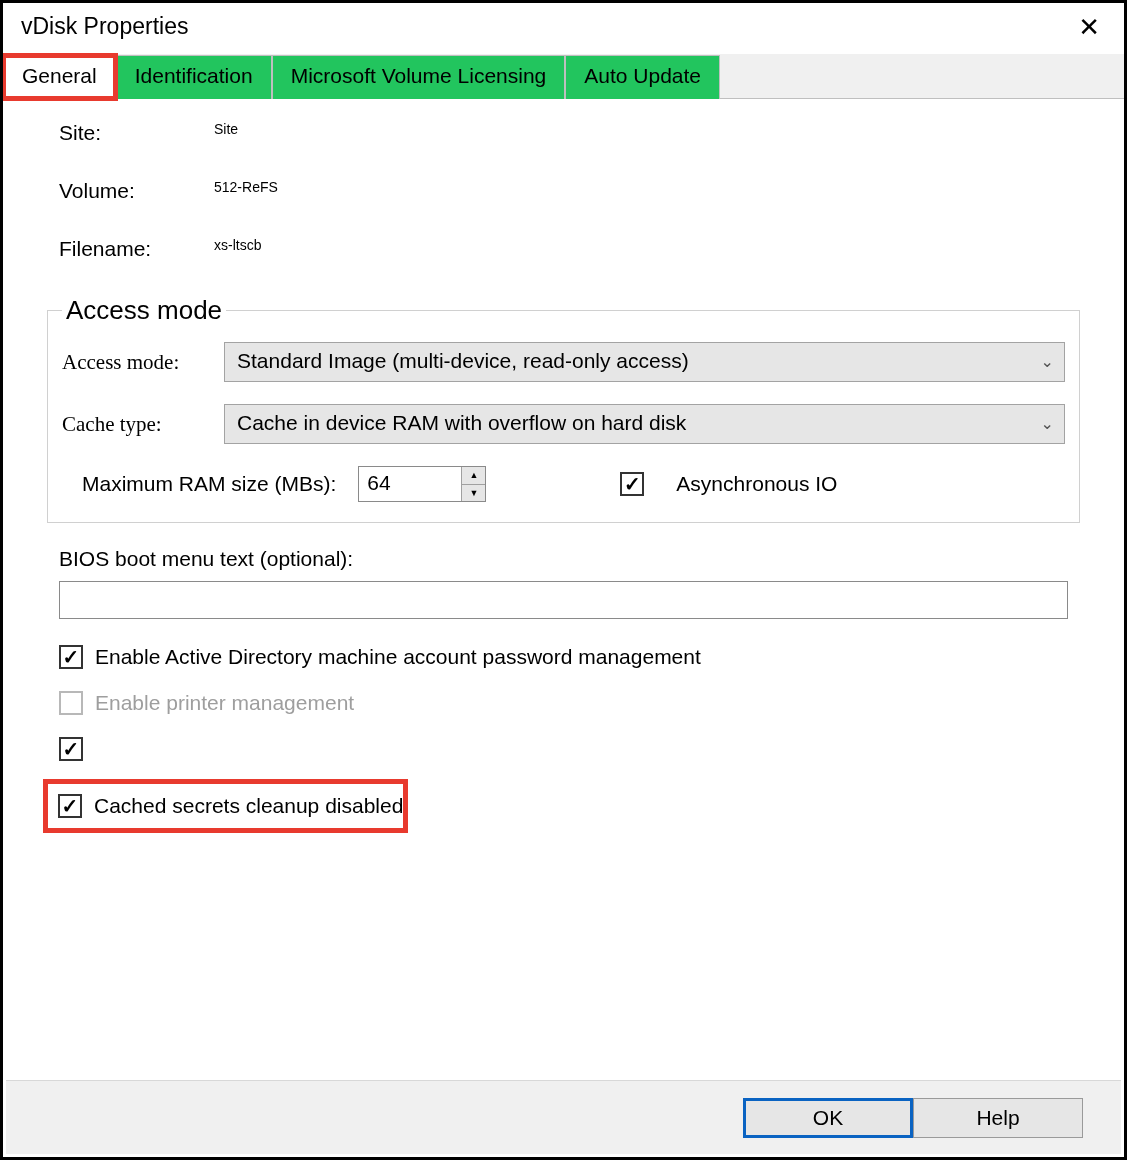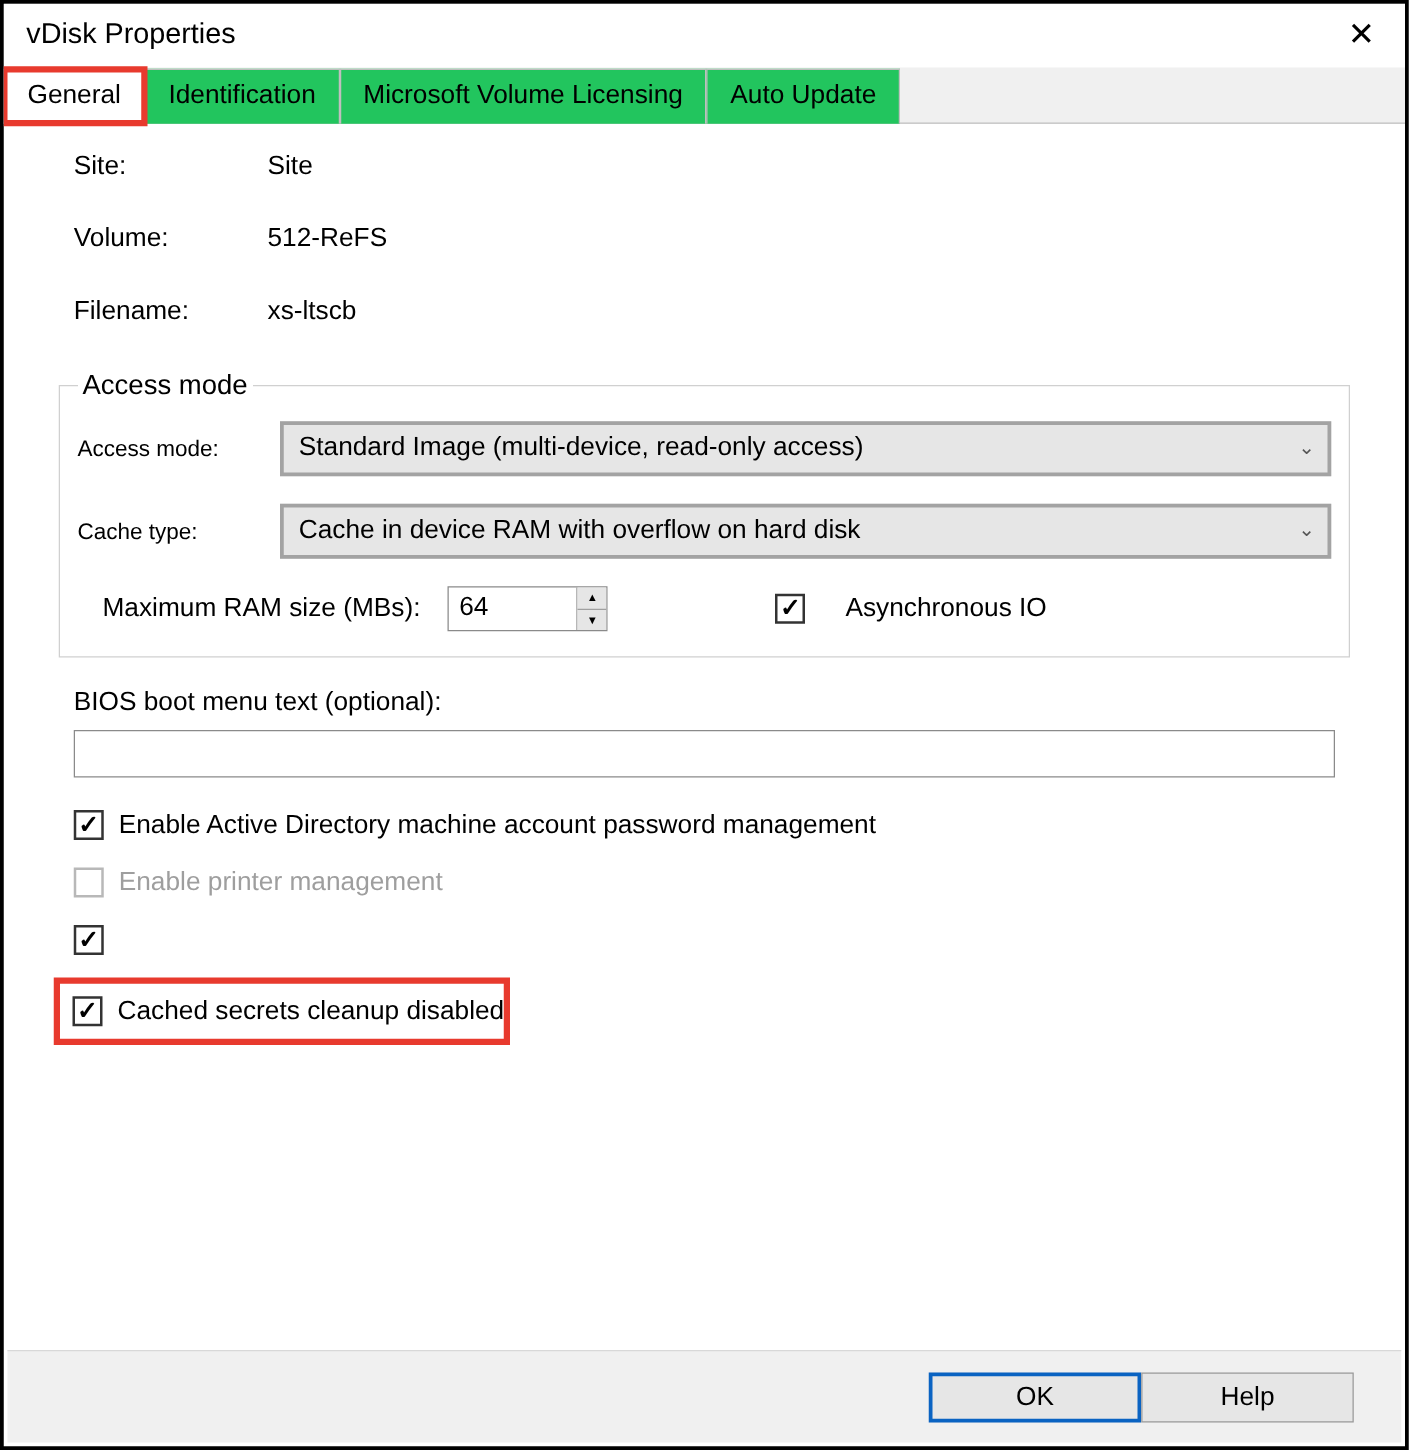--- a/index.html
+++ b/index.html
@@ -44,40 +44,40 @@
       z-index: 2;
     }
     .tab.highlighted {
       outline: 5px solid #e83a2e;
       outline-offset: -3px;
       z-index: 3;
     }
     .content { padding: 22px 56px 0 56px; }
     .row { display: flex; margin-bottom: 34px; }
     .field-label { width: 155px; font-size: 21px; }
-    .field-value { font-size: 21px; }
+    .field-value { font-size: 14px; }
     .size-row { display: flex; margin-bottom: 28px; }
     .size-row .col1 { width: 155px; }
     .size-row .col2 { width: 265px; }
     .size-row .col3 { width: 220px; }
     .size-row .col4 { }
     fieldset.access-mode {
       border: 1px solid #d0d0d0;
       margin: 0 -12px 24px -12px;
       padding: 16px 14px 20px 14px;
     }
-    fieldset.access-mode legend { font-size: 22px; padding: 0 4px; }
+    fieldset.access-mode legend { font-size: 26px; padding: 0 4px; }
     .dd-row { display: flex; align-items: center; margin-bottom: 22px; }
-    .dd-label { width: 162px; font-size: 18px; }
+    .dd-label { width: 162px; font-size: 21px; font-family: Liberation Serif, serif; }
     .dd {
       flex: 1;
       display: flex;
       align-items: center;
       justify-content: space-between;
-      border: 3px solid #a3a3a3;
+      border: 1px solid #a3a3a3;
       background: #e6e6e6;
       padding: 6px 10px 8px 12px;
       font-size: 21px;
     }
     .chev { font-size: 16px; color: #555; }
     .ram-row { display: flex; align-items: center; margin-top: 14px; gap: 14px; }
     .ram-label { margin-left: 20px; font-size: 21px; }
     .spinner {
       display: flex;
       border: 1px solid #8a8a8a;

